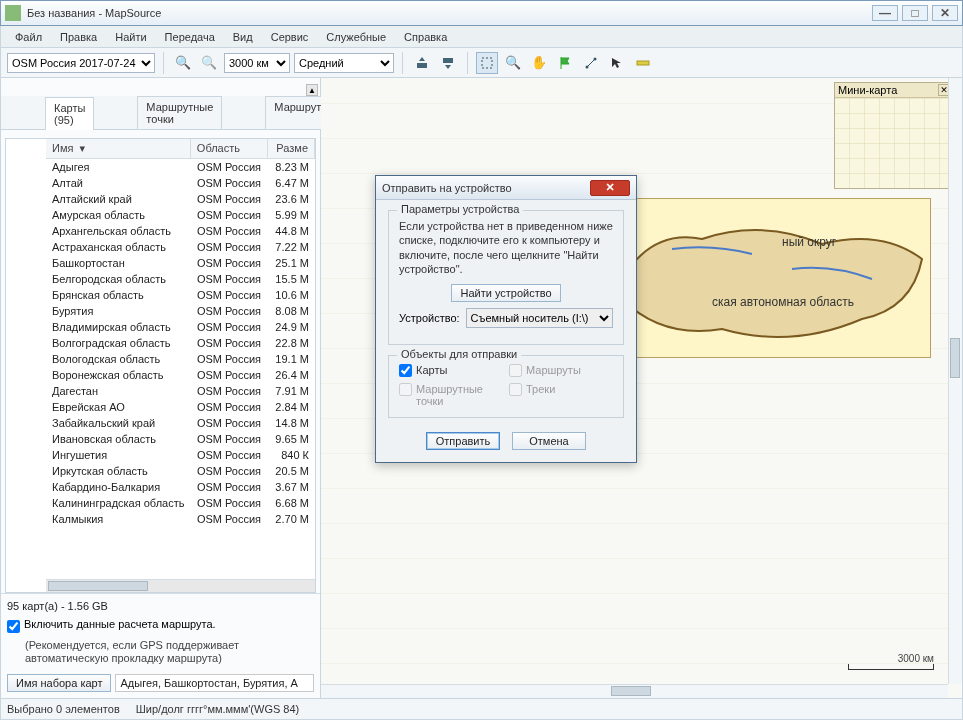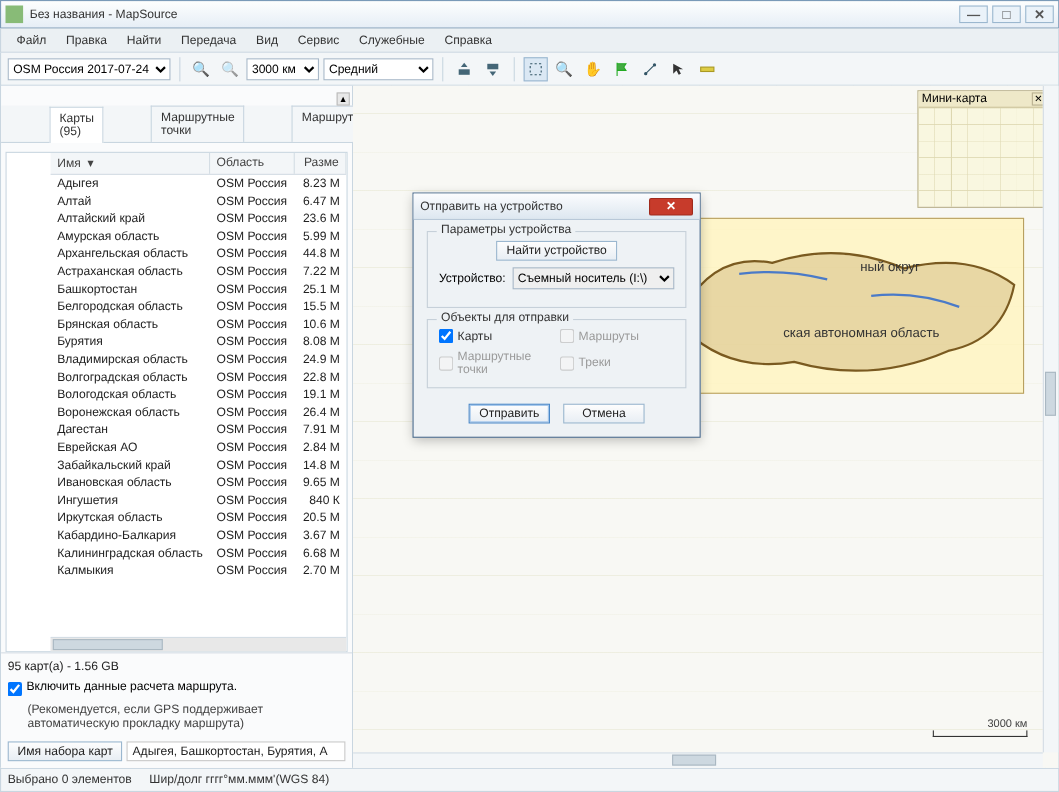--- a/index.html
+++ b/index.html
@@ -71,21 +71,21 @@
 .dialog { position:absolute; left:375px; top:175px; width:262px; border:1px solid #4a6a8a; background:#eef2f5; box-shadow: 0 3px 10px rgba(0,0,0,.25); }
 .dlg-title { height:24px; background: linear-gradient(#fbfcfe,#dde7f0); display:flex; align-items:center; padding:0 6px; border-bottom:1px solid #b8c8d8;}
 .dlg-title .t { flex:1; color:#333; }
 .dlg-title .x { width:40px; height:16px; background:#c73b2b; color:#fff; display:flex; align-items:center; justify-content:center; border:1px solid #a02a1c; border-radius:2px; font-size:11px; font-weight:bold;}
 .dlg-body { padding:10px 12px; }
 .group { border:1px solid #c6d0d9; padding:8px 10px 10px; margin-bottom:10px; position:relative;}
 .group .legend { position:absolute; top:-8px; left:8px; background:#eef2f5; padding:0 4px; color:#333;}
 .group .desc { color:#333; margin-bottom:8px; line-height:1.3;}
 .group .row { display:flex; align-items:center; gap:6px; margin-bottom:6px; }
 .group select { flex:1; height:20px; border:1px solid #a8b8c8;}
-.chk { display:flex; align-items:center; gap:4px; color:#333;}
+.chk { display:flex; align-items:flex-start; gap:4px; color:#333;}
 .chk.disabled { color:#9a9a9a;}
 .dlg-buttons { display:flex; gap:12px; justify-content:center; padding:4px 0 2px;}
 .dlg-buttons .btn { min-width:74px; text-align:center;}
 .dlg-buttons .btn.primary { border-color:#4a88c8; box-shadow: 0 0 0 1px #a7c9ec inset;}
 
 
 .statusbar { height:22px; background:#f3f6f8; border:1px solid #c9d6e0; display:flex; align-items:center; padding:0 6px; gap:16px; color:#333;}
 </style>
 </head>
 <body>
@@ -362,20 +362,21 @@
 
 <div class="dialog-mask">
   <div class="dialog">
     <div class="dlg-title">
       <span class="t">Отправить на устройство</span>
       <span class="x">✕</span>
     </div>
     <div class="dlg-body">
       <div class="group">
         <div class="legend">Параметры устройства</div>
+        <div class="desc">Если устройства нет в приведенном ниже списке, подключите его к компьютеру и включите, после чего щелкните "Найти устройство".</div>
         <div class="row" style="justify-content:center">
           <div class="btn">Найти устройство</div>
         </div>
         <div class="row">
           <span>Устройство:</span>
           <select>
             <option>Съемный носитель (I:\)</option>
           </select>
         </div>
       </div>

